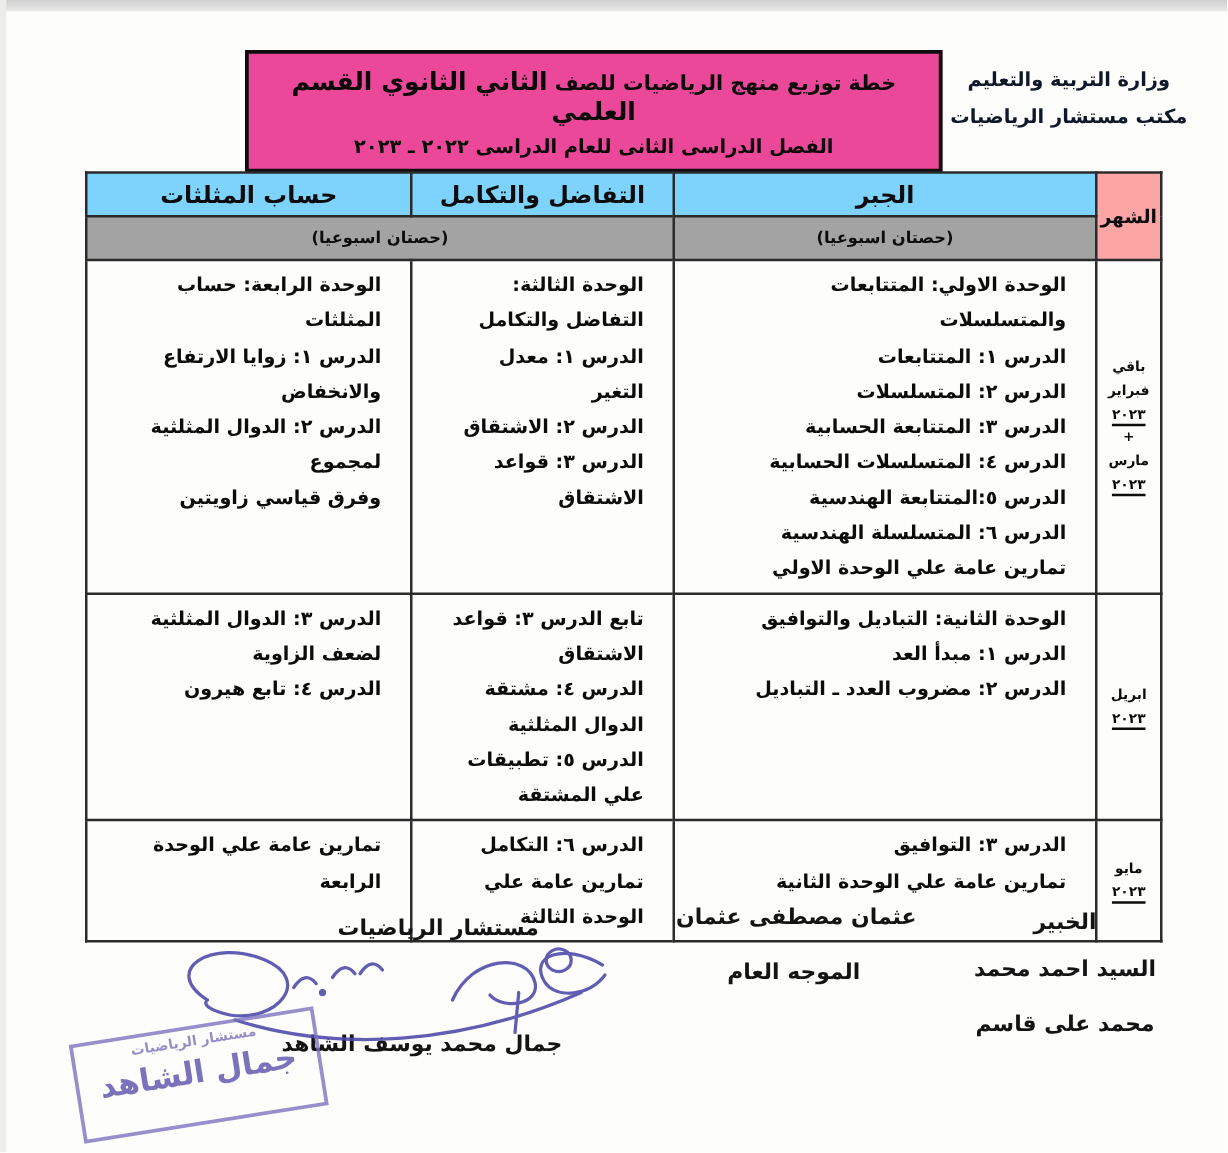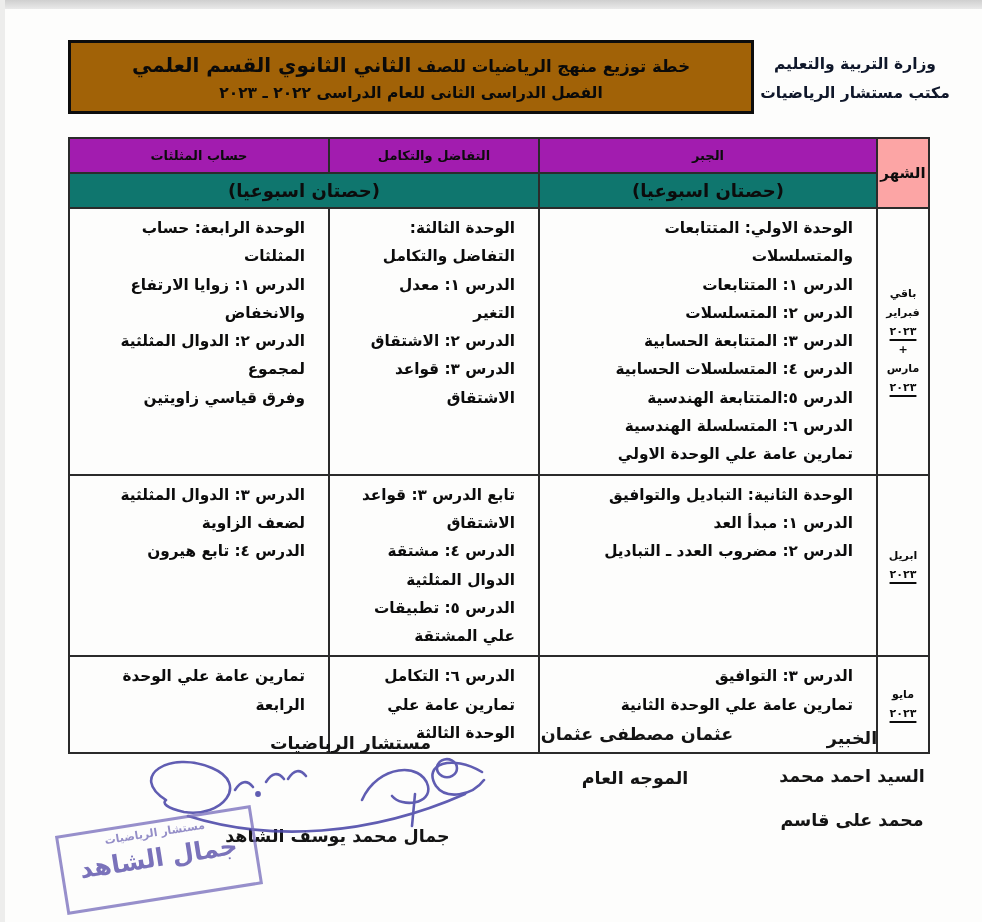--- a/index.html
+++ b/index.html
@@ -25,22 +25,22 @@
     background: #ededec;
   }
 
   
   .ministry {
     position: absolute; top: 50px; right: 8px; width: 238px;
     text-align: center; font-weight: bold; font-size: 15.5px;
     line-height: 1.85; color: #0f172a;
   }
   .title-box {
-    position: absolute; top: 40px; right: 228px; width: 686px;
-    border: 3px solid #0d0d0d; background: #a16207;
+    position: absolute; top: 40px; right: 228px; width: 558px;
+    border: 3px solid #0d0d0d; background: #ec4899;
     text-align: center; padding: 10px 10px 9px 10px;
   }
   .title-line1 { font-size: 16.5px; font-weight: bold; color: #0a0a0a; }
   .title-line1 .emph { font-size: 20px; font-weight: 900; }
   .title-line2 { font-size: 15.5px; font-weight: bold; margin-top: 7px; color: #0a0a0a; }
 
   
   table.plan {
     position: absolute; top: 137px; right: 52px;
     width: 860px; border-collapse: collapse; direction: rtl;
@@ -48,24 +48,24 @@
   }
   table.plan col.c-month { width: 52px; }
   table.plan col.c-alg   { width: 338px; }
   table.plan col.c-calc  { width: 210px; }
   table.plan col.c-trig  { width: 260px; }
   table.plan th, table.plan td {
     border: 2px solid #2b2b2b;
     font-weight: bold; color: #0c0c0c;
   }
   th.subject {
-    background: #a21caf; height: 35px;
-    font-size: 13px; text-align: center;
-  }
-  th.weekly { height: 35px; font-size: 18px; text-align: center; background: #0f766e; }
+    background: #7dd3fc; height: 35px;
+    font-size: 19px; text-align: center;
+  }
+  th.weekly { height: 35px; font-size: 13px; text-align: center; background: #a3a3a3; }
   th.month-head {
     background: #fca5a5; font-size: 15px; text-align: center; vertical-align: middle;
   }
   td.content {
     vertical-align: top; text-align: right;
     padding: 5px 23px; font-size: 15.3px;
   }
   td.content .tline { line-height: 1.85; }
   td.month {
     vertical-align: middle; text-align: center;

